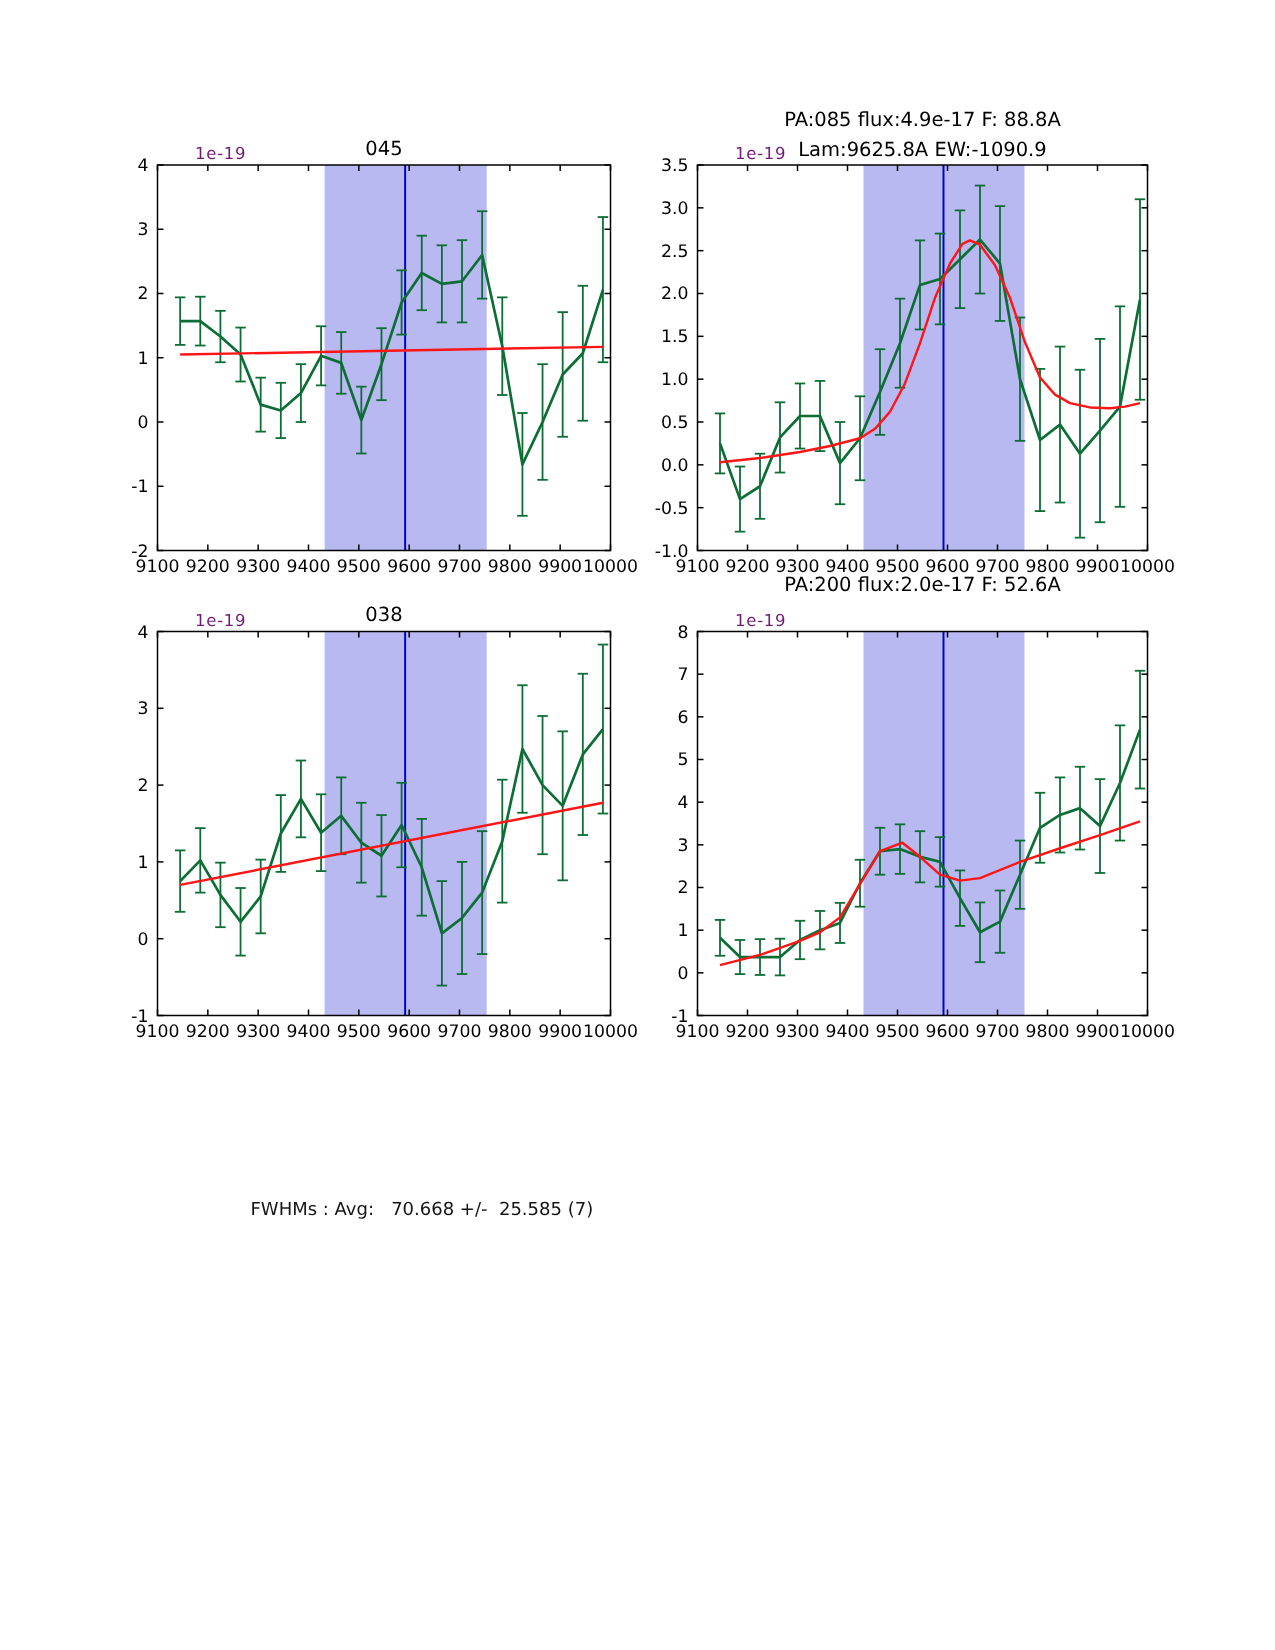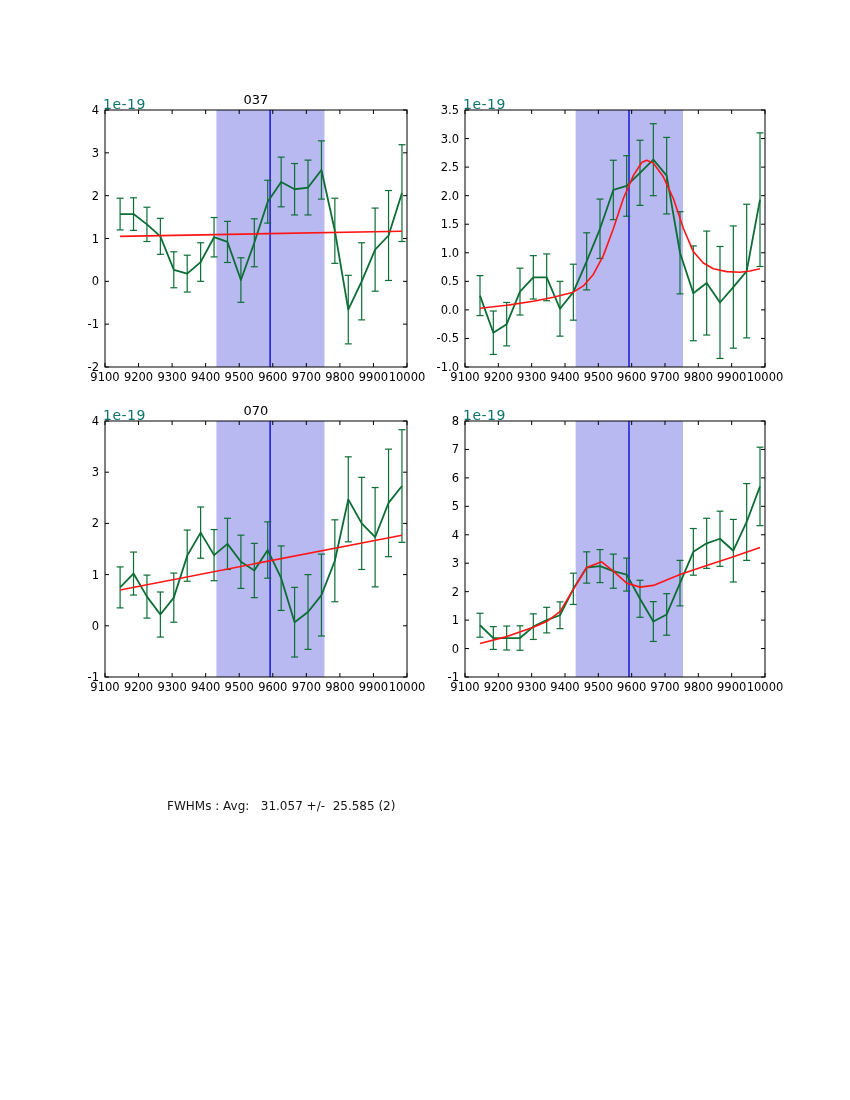--- a/index.html
+++ b/index.html
@@ -1,21 +1,21 @@
 <!DOCTYPE html>
 <html><head>
 <meta charset="utf-8">
 <style>
   html, body { margin: 0; padding: 0; background: #ffffff; }
   body { width: 850px; height: 1100px; font-family: "DejaVu Sans", sans-serif; }
   .figure { position: relative; width: 850px; height: 1100px; background: #ffffff; overflow: hidden; }
   #plots { position: absolute; left: 0; top: 0; }
   #plots text { font-family: "DejaVu Sans", sans-serif; fill: #000000; }
   .title { position: absolute; text-align: center; font-size: 13px; color: #000000; line-height: 20px; }
-  .offset { position: absolute; font-size: 14px; color: #0f766e; letter-spacing: 0.5px; }
+  .offset { position: absolute; font-size: 11px; color: #701a75; letter-spacing: 0.5px; margin-left: 27px; }
   .summary { position: absolute; left: 167px; top: 741px; font-size: 12px; color: #151515; line-height: 26px; white-space: pre; }
 </style>
 </head>
 <body>
 
 <div class="figure">
   <svg id="plots" width="850" height="1100">
       <g>
         <rect x="216.40444444444444" y="110" width="108.04888888888894" height="257" fill="#b9b9f2"></rect>
         <line x1="270.09333333333336" x2="270.09333333333336" y1="110" y2="367" stroke="#0000cc" stroke-width="1.3"></line>
@@ -546,33 +546,36 @@
           <text x="459" y="567.2222222222222" text-anchor="end" font-size="11.5px">3</text>
           <text x="459" y="538.7777777777778" text-anchor="end" font-size="11.5px">4</text>
           <text x="459" y="510.3333333333333" text-anchor="end" font-size="11.5px">5</text>
           <text x="459" y="481.8888888888889" text-anchor="end" font-size="11.5px">6</text>
           <text x="459" y="453.44444444444446" text-anchor="end" font-size="11.5px">7</text>
           <text x="459" y="425" text-anchor="end" font-size="11.5px">8</text>
         </g>
       </g>
     </svg>
 
-  <div class="title" style="left:105px; top:90px; width:302px;">037</div>
+  <div class="title" style="left:105px; top:90px; width:302px;">045</div>
 
   <div class="title" style="left:440px; top:71px; width:350px;">
+    <div>PA:085 flux:4.9e-17 F: 88.8A</div>
+    <div>Lam:9625.8A EW:-1090.9</div>
   </div>
 
-  <div class="title" style="left:105px; top:401px; width:302px;">070</div>
+  <div class="title" style="left:105px; top:401px; width:302px;">038</div>
 
   <div class="title" style="left:440px; top:381px; width:350px;">
+    <div>PA:200 flux:2.0e-17 F: 52.6A</div>
   </div>
 
   <div class="offset" style="left:103px; top:96px;">1e-19</div>
   <div class="offset" style="left:463px; top:96px;">1e-19</div>
   <div class="offset" style="left:103px; top:407px;">1e-19</div>
   <div class="offset" style="left:463px; top:407px;">1e-19</div>
 
   <div class="summary">
-    <div>FWHMs : Avg:   31.057 +/-  25.585 (2)</div>
+    <div>FWHMs : Avg:   70.668 +/-  25.585 (7)</div>
     
     
   </div>
 </div>
 
 </body></html>

